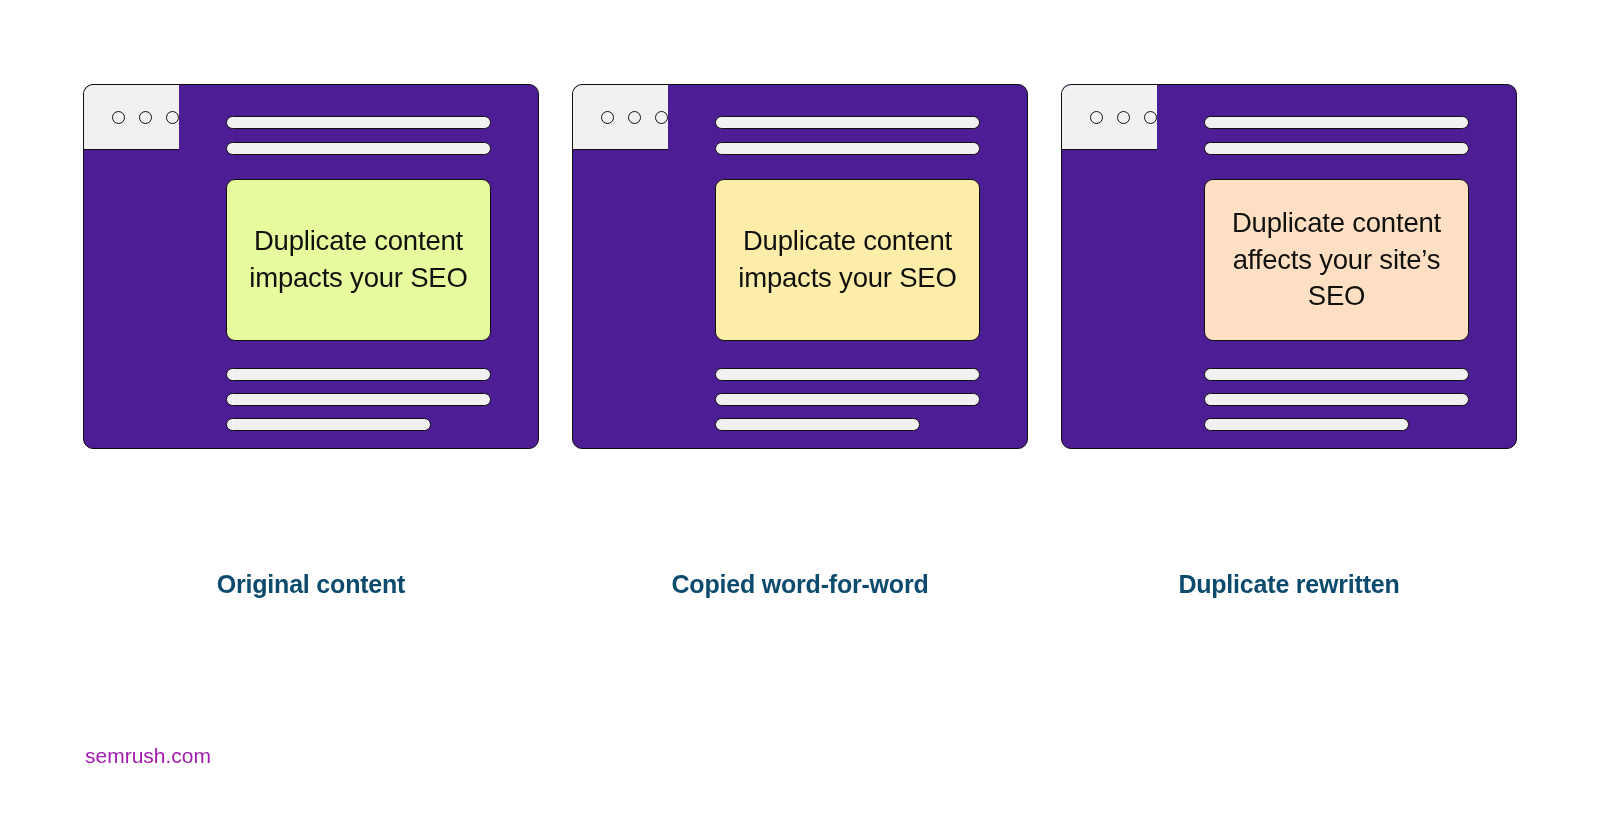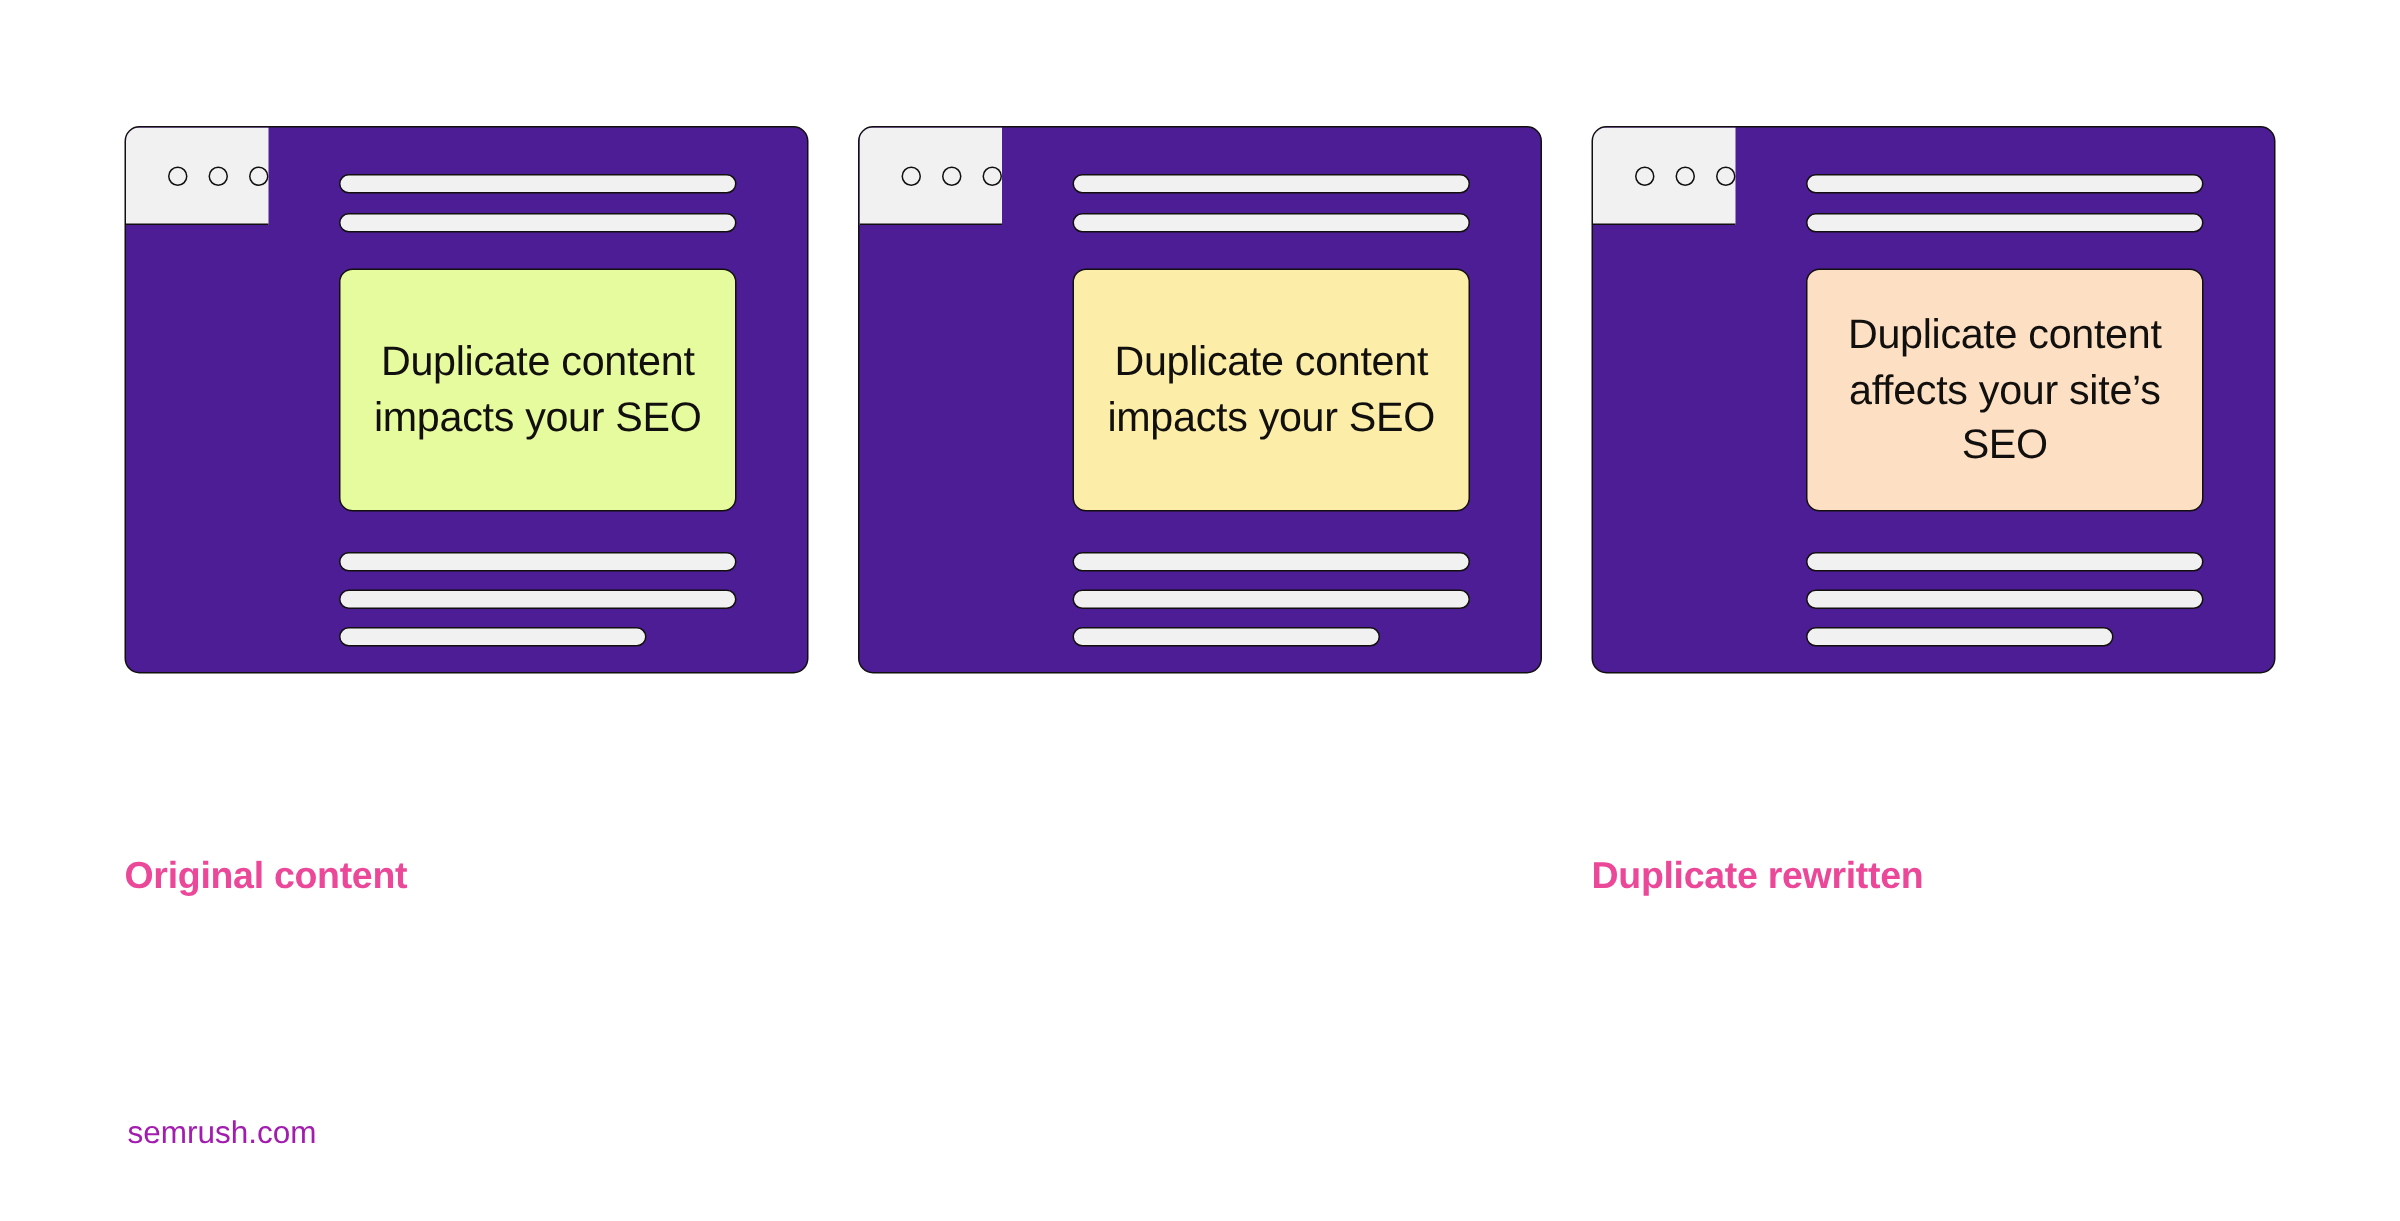--- a/index.html
+++ b/index.html
@@ -110,23 +110,24 @@
     position: absolute;
     left: 83px;
     top: 570px;
     width: 1434px;
     display: flex;
     justify-content: space-between;
   }
 
   .caption {
     width: 456px;
+    text-align: center;
     font-size: 25px;
     font-weight: bold;
-    color: #ec4899;
+    color: #0c4a6e;
     letter-spacing: -0.2px;
     font-family: "Liberation Sans", sans-serif;
   }
 
   
   .footer {
     position: absolute;
     left: 0;
     top: 726px;
     width: 1600px;
@@ -230,20 +231,21 @@
           <div class="bar" style="width: 100%;"></div>
           <div class="bar short" style="width: 77.5%;"></div>
         </div>
       </div>
     </div>
 
   </div>
 
   <div class="captions-row">
     <div class="caption">Original content</div>
+    <div class="caption">Copied word-for-word</div>
     <div class="caption">Duplicate rewritten</div>
   </div>
 
   <div class="footer">
     <div class="footer-url">semrush.com</div>
   </div>
 
 </div>
 
 </body></html>

